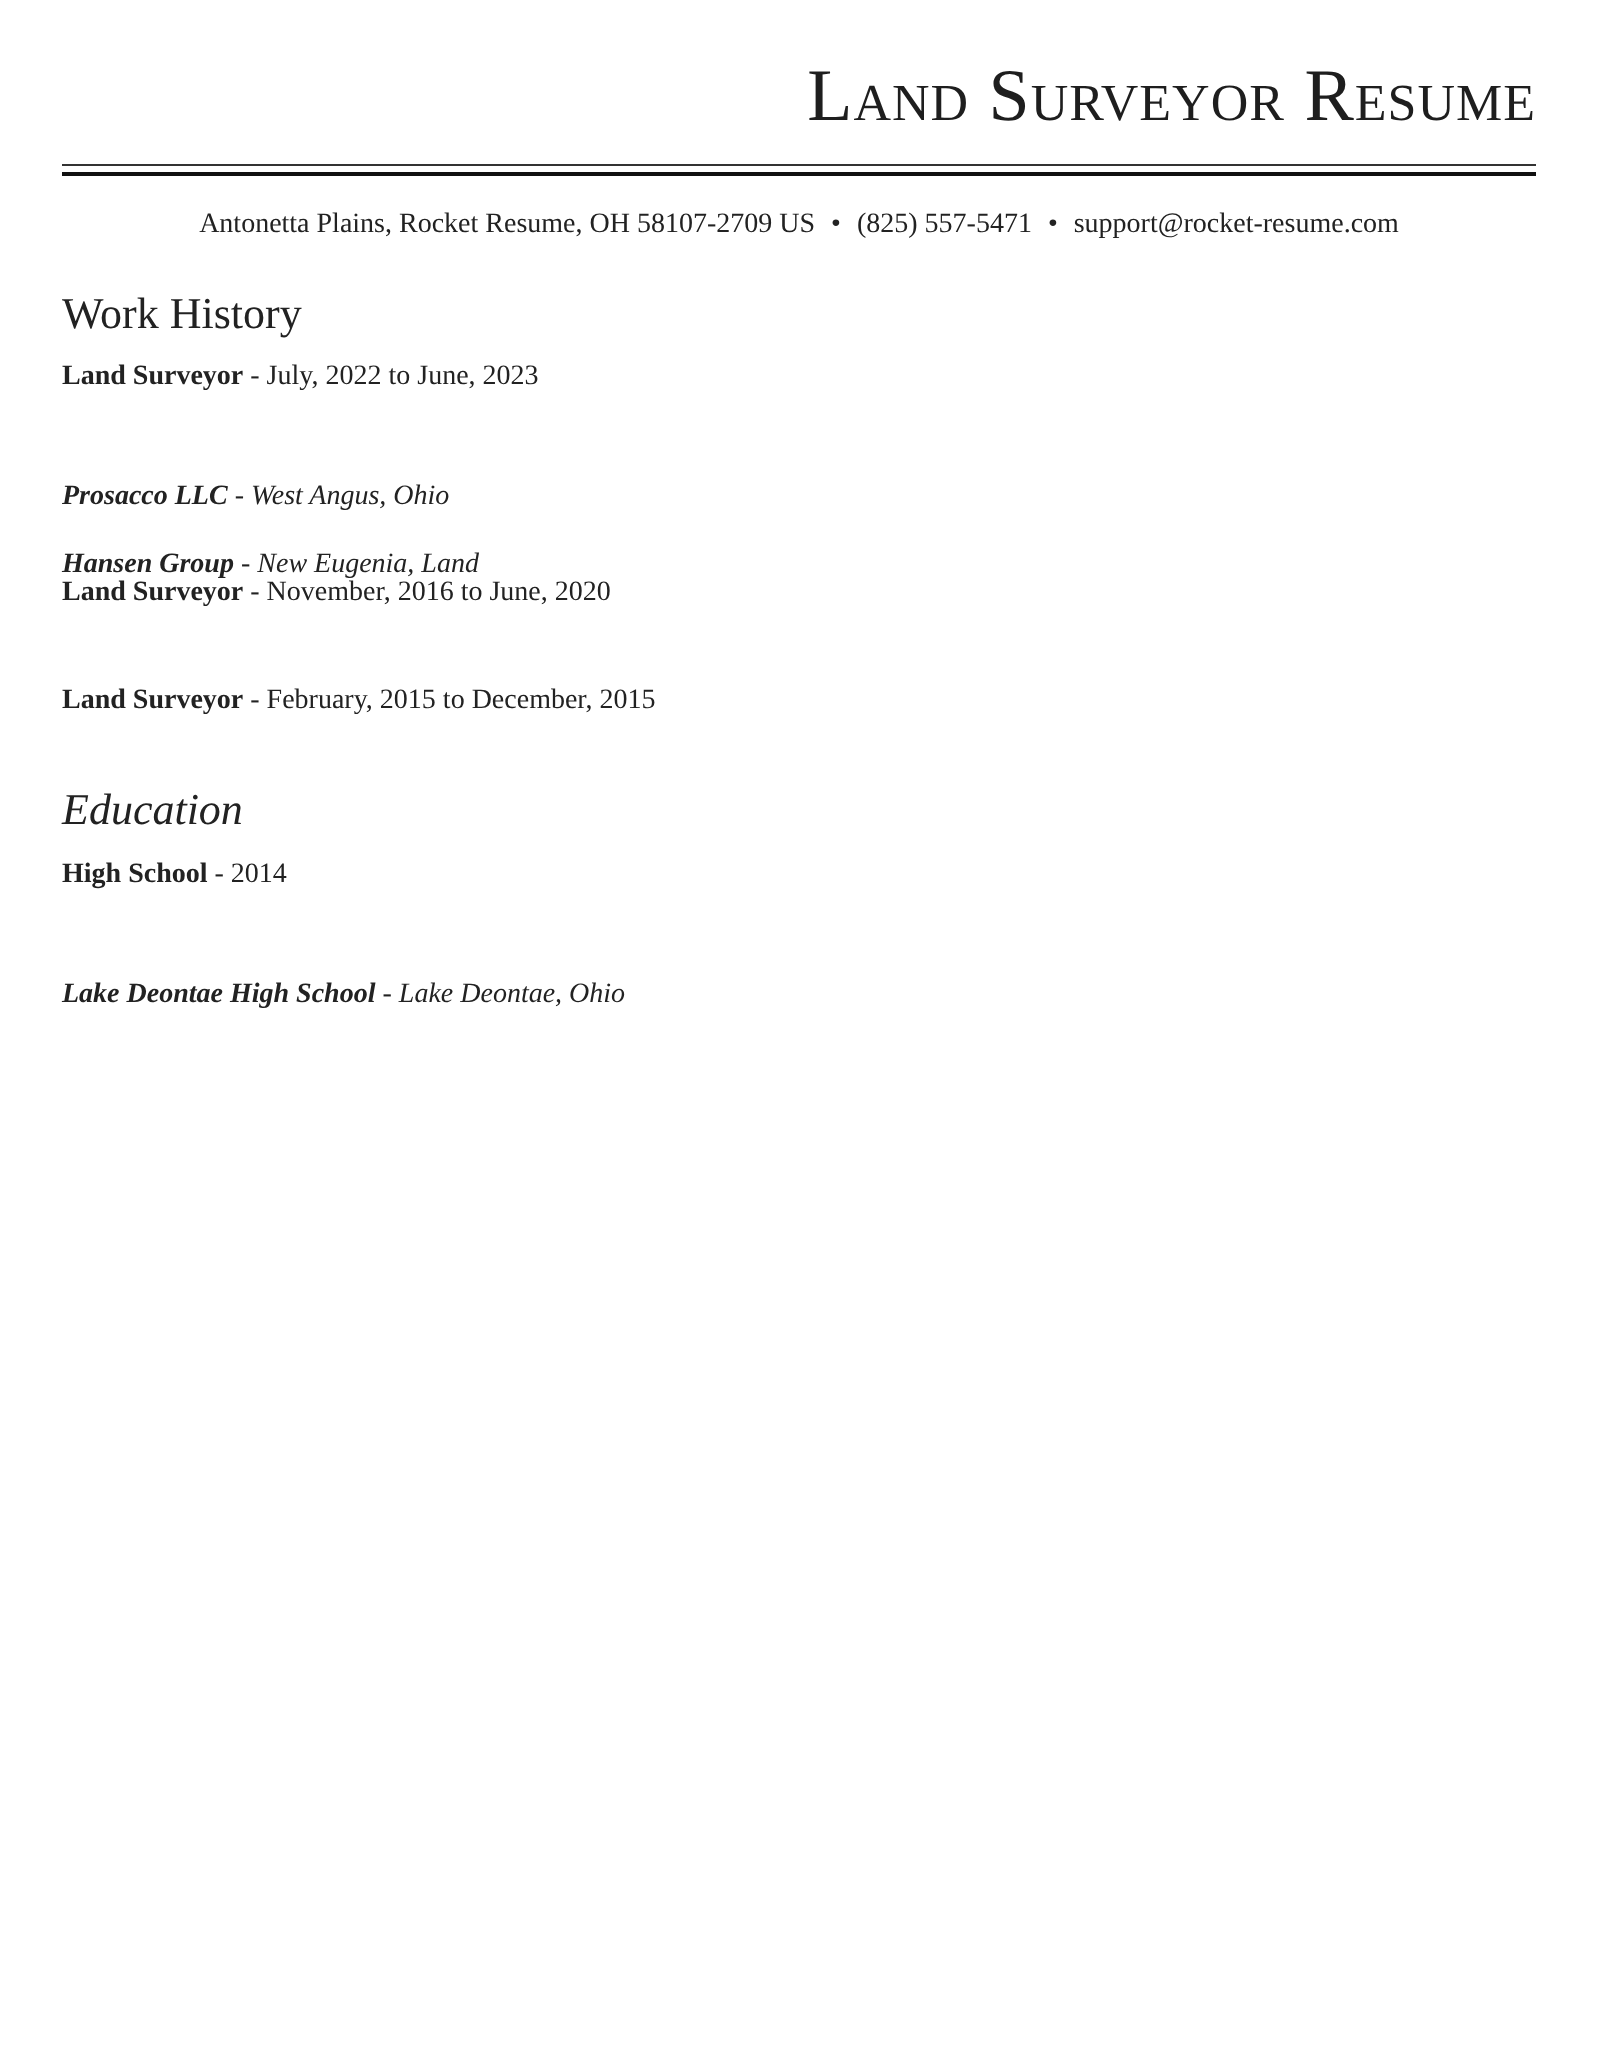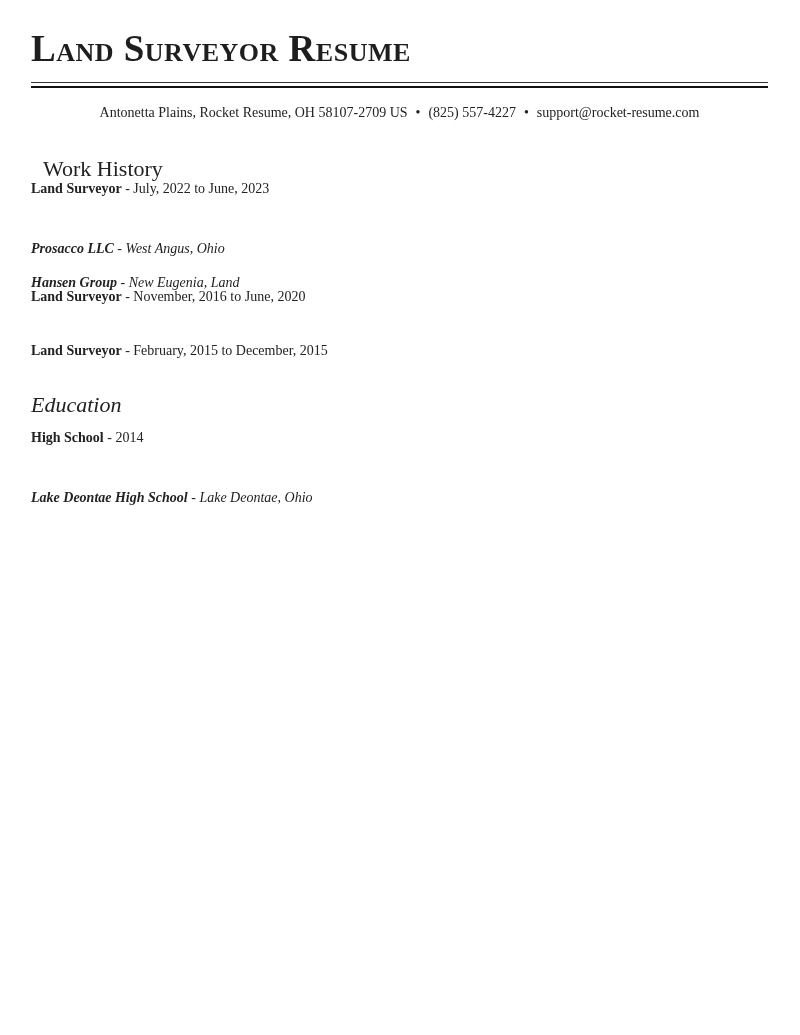--- a/index.html
+++ b/index.html
@@ -4,21 +4,21 @@
   <style>
     html, body { margin: 0; padding: 0; background: #ffffff; }
     body {
       width: 800px; height: 1035px; position: relative; overflow: hidden;
       font-family: "Liberation Serif", "DejaVu Serif", serif;
       color: #222222;
     }
     .page { position: absolute; left: 31px; right: 32px; top: 0; }
     .title {
       position: absolute; left: 0; right: 0; top: 26px;
-      text-align: left; font-size: 37px; font-weight: bold;
+      text-align: right; font-size: 37px; font-weight: normal;
       font-variant: small-caps; letter-spacing: 0.5px; line-height: 46px;
       color: #1e1e1e;
     }
     .rule-thin { position: absolute; left: 0; right: 0; top: 82px; height: 1px; background: #333; }
     .rule-thick { position: absolute; left: 0; right: 0; top: 86px; height: 2px; background: #111; }
     .contact {
       position: absolute; left: 0; right: 0; top: 104px;
       text-align: center; font-size: 14px; line-height: 18px; color: #222;
     }
     .contact .sep { margin: 0 8px; }
@@ -32,24 +32,24 @@
   </style>
 </head>
 <body>
 
 <div class="page">
   <h1 class="title" style="margin:0;">Land Surveyor Resume</h1>
   <div class="rule-thin"></div>
   <div class="rule-thick"></div>
 
   <div class="contact">
-    <span>Antonetta Plains, Rocket Resume, OH 58107-2709 US</span><span class="sep">•</span><span>(825) 557-4227</span><span class="sep">•</span><span>support@rocket-resume.com</span>
+    <span>Antonetta Plains, Rocket Resume, OH 58107-2709 US</span><span class="sep">•</span><span>(825) 557-5471</span><span class="sep">•</span><span>support@rocket-resume.com</span>
   </div>
 
-  <h2 class="section-heading" style="top:143px;margin:12px;">Work History</h2>
+  <h2 class="section-heading" style="top:143px;margin:0;">Work History</h2>
 
   <div class="entry" style="top:179px;">
     <div class="line1"><span class="role">Land Surveyor</span><span> - </span><span>July, 2022 to June, 2023</span></div>
     <div class="line2"><span class="org">Prosacco LLC</span><span> - </span><span>West Angus, Ohio</span></div>
   </div>
 
   <div class="entry" style="top:233px;">
     <div class="line2"><span class="org">Hansen Group</span><span> - </span><span>New Eugenia, Land</span></div>
   </div>
 

